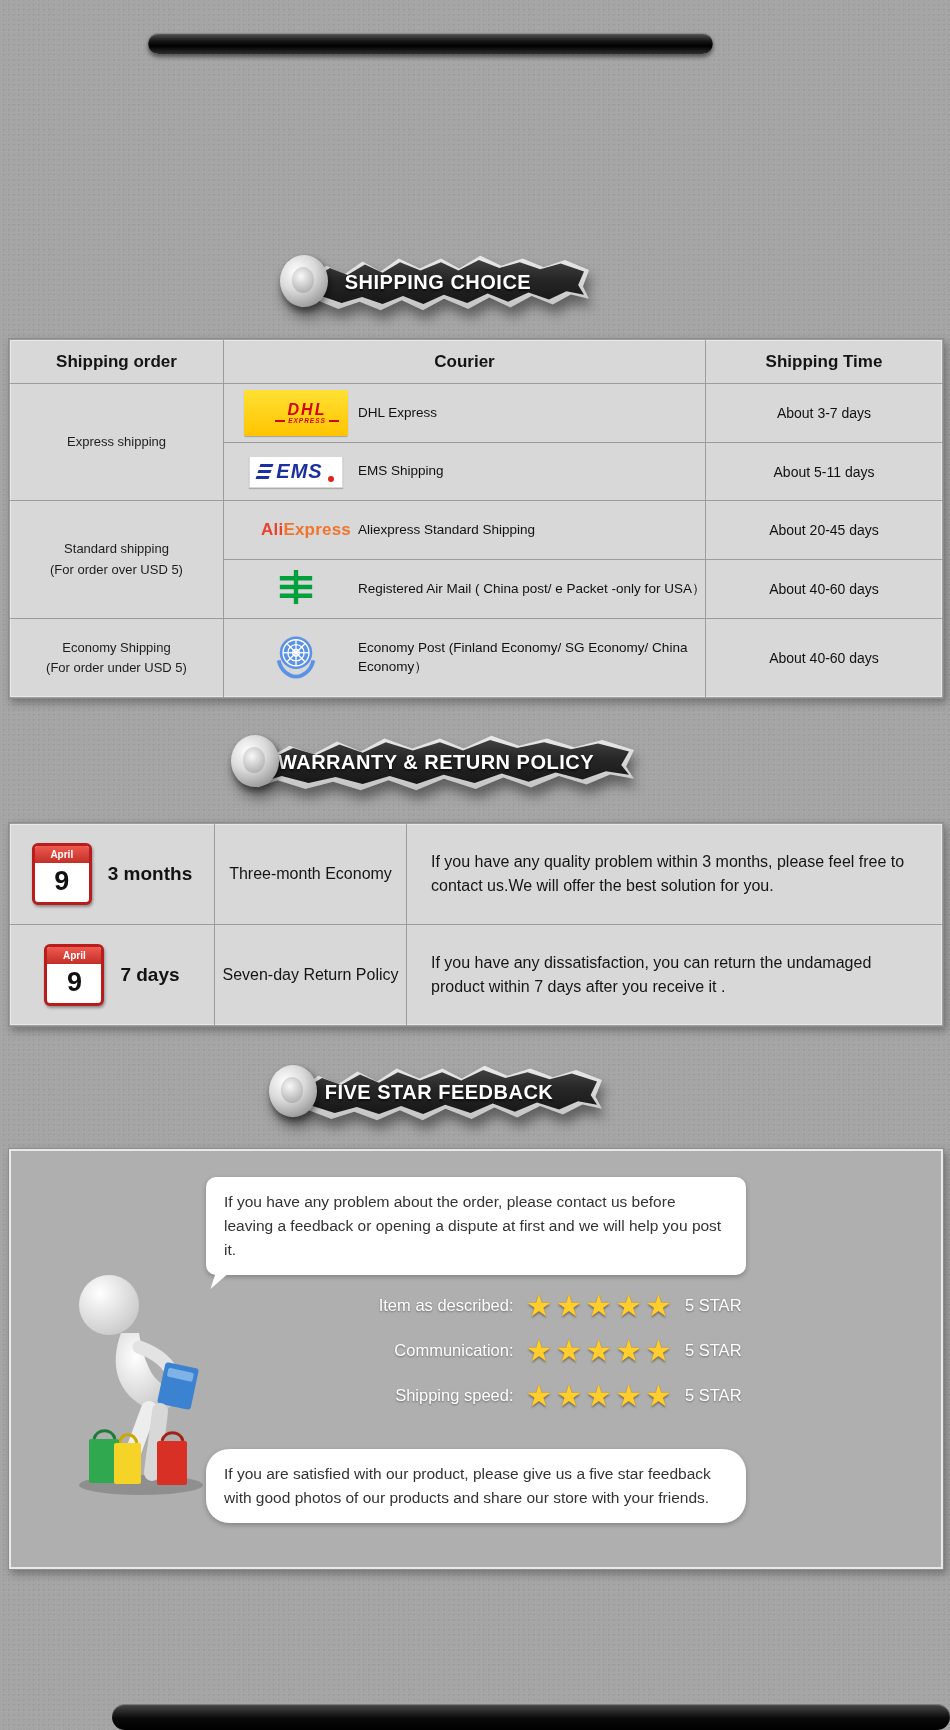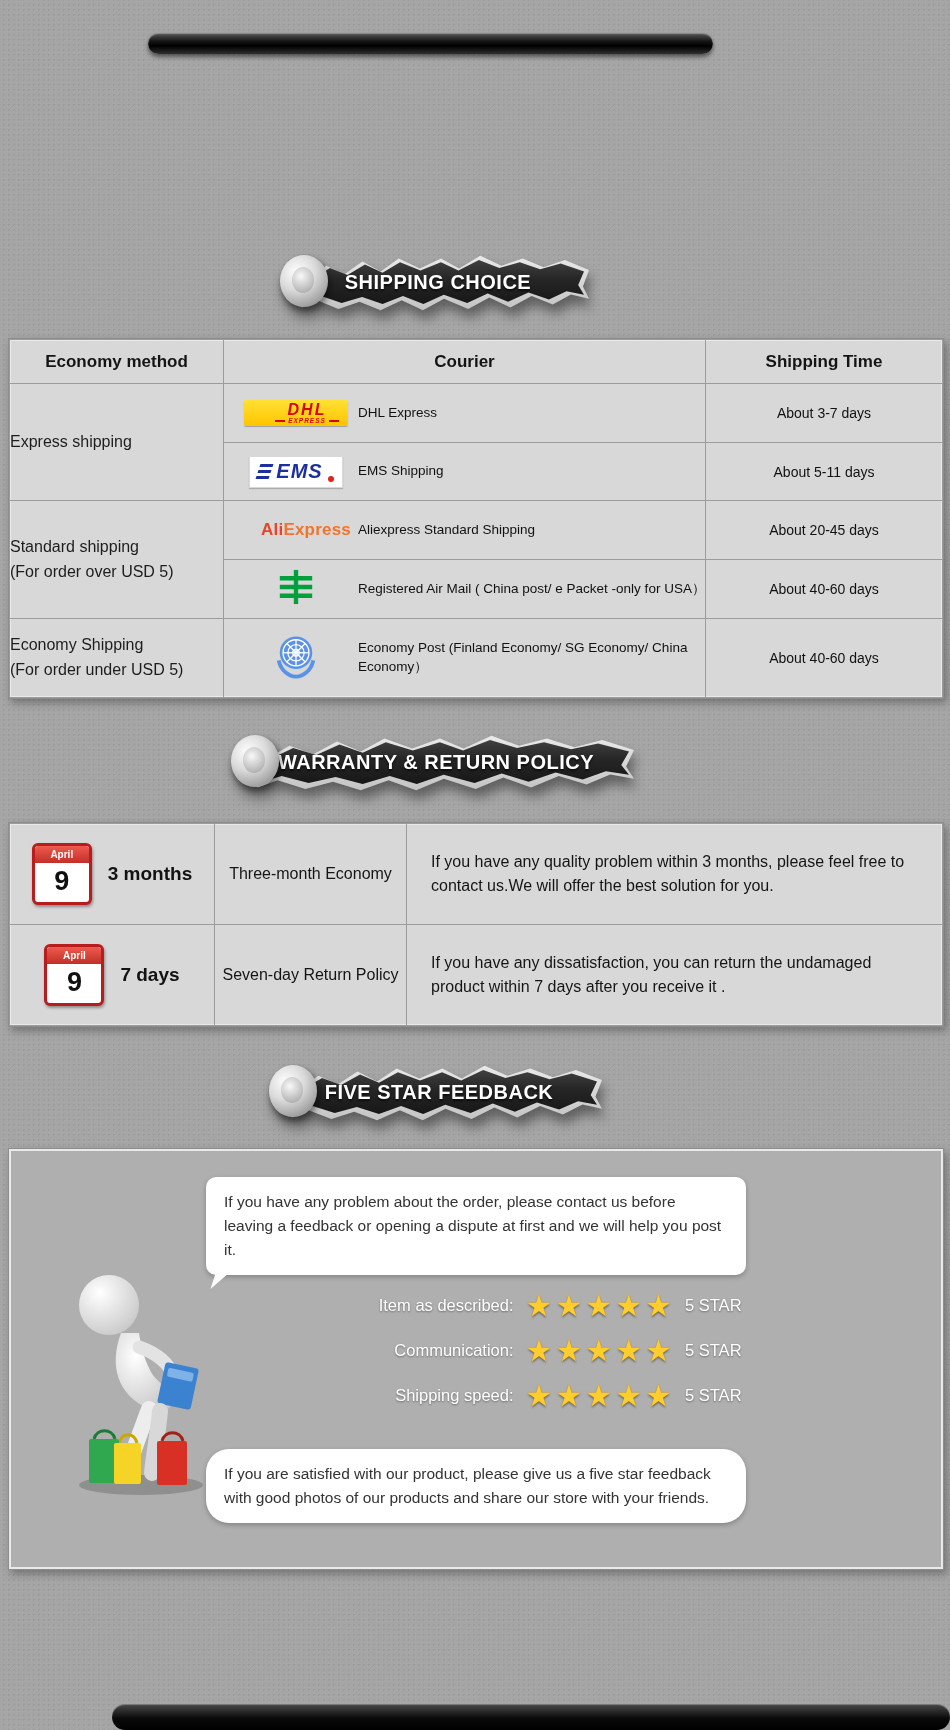--- a/index.html
+++ b/index.html
@@ -79,31 +79,31 @@
     position:absolute;left:8px;width:934px;background:#d8d8d8;
     border:1px solid #8d8d8d;
     box-shadow:inset 0 0 0 2px #e9e9e9, 3px 4px 8px rgba(0,0,0,.3);
   }
   .panel-shipping{top:338px;}
   .panel-warranty{top:822px;}
 
   table.grid{border-collapse:collapse;width:100%;table-layout:fixed;}
   table.grid th,table.grid td{border:1px solid #9c9c9c;padding:0;}
   table.grid th{font-size:17px;font-weight:700;color:#141414;height:43px;text-align:center;}
-  .method-cell{text-align:left;font-size:16px;color:#1d1d1d;line-height:1.55;}
+  .method-cell{text-align:center;font-size:13px;color:#1d1d1d;line-height:1.55;}
   .courier-cell{padding-left:20px !important;}
   .courier-flex{display:flex;align-items:center;gap:10px;}
   .logo-box{width:104px;min-width:104px;display:flex;align-items:center;justify-content:center;}
   .courier-name{font-size:13.5px;color:#111;line-height:1.4;}
   .nowrap{white-space:nowrap;}
   .time-cell{text-align:center;font-size:14px;color:#111;white-space:nowrap;}
   .h59{height:59px;}.h58{height:58px;}.h79{height:79px;}.h101{height:101px;}
 
   
-  .logo-dhl{width:92px;height:26px;border-radius:2px;display:flex;flex-direction:column;
+  .logo-dhl{width:92px;height:46px;border-radius:2px;display:flex;flex-direction:column;
     align-items:center;justify-content:center;
     background:linear-gradient(180deg,#ffe133,#ffc400);box-shadow:0 1px 1px rgba(0,0,0,.25);padding-left:22px;}
   .dhl-text{color:#d40511;font-weight:800;font-style:italic;font-size:16px;letter-spacing:2px;line-height:15px;}
   .dhl-bottom{display:flex;align-items:center;gap:3px;width:78%;}
   .dhl-line{flex:1;height:2px;background:#d40511;}
   .dhl-sub{color:#d40511;font-style:italic;font-weight:700;font-size:6.5px;letter-spacing:1px;line-height:7px;}
 
   .logo-ems{width:92px;height:30px;background:#fff;border:1px solid #d8d8d8;display:flex;
     align-items:center;justify-content:center;gap:5px;box-shadow:0 1px 1px rgba(0,0,0,.2);}
   .ems-stripes{width:13px;height:15px;transform:skewX(-18deg);
@@ -168,21 +168,21 @@
 
   <div class="panel panel-shipping">
     <table class="grid">
       <colgroup>
           <col style="width:214px">
           <col>
           <col style="width:237px">
         </colgroup>
       <thead>
         <tr>
-          <th>Economy method</th>
+          <th>Shipping order</th>
           <th>Courier</th>
           <th>Shipping Time</th>
         </tr>
       </thead>
       <tbody>
         <tr class="h59">
           <td rowspan="2" class="method-cell">
             <div>Express shipping</div>
           </td>
           <td class="courier-cell">

